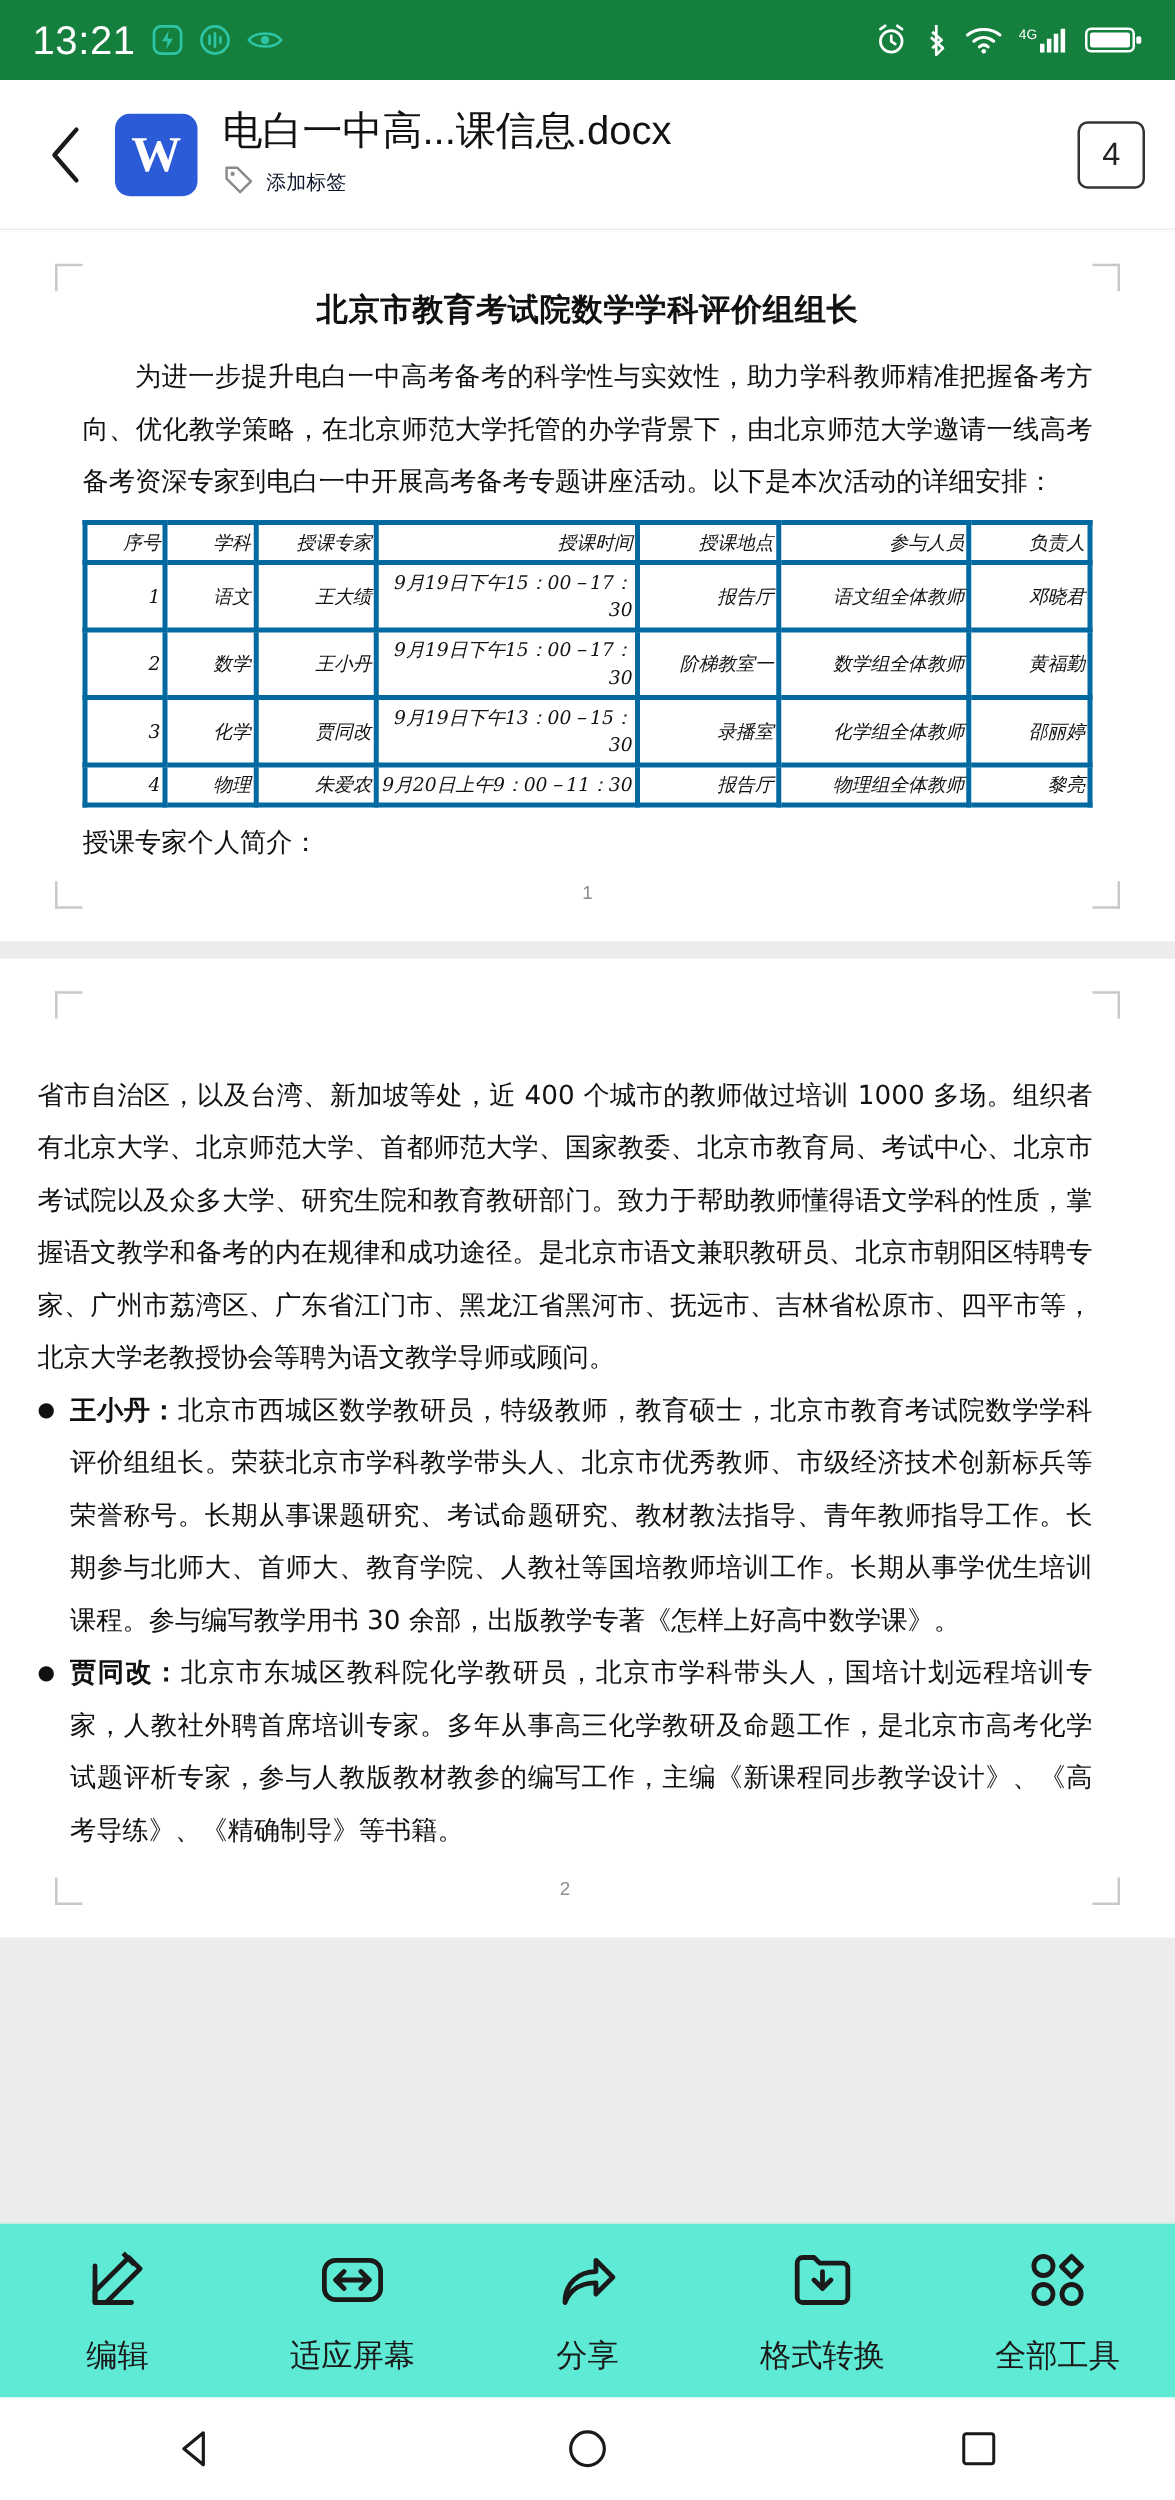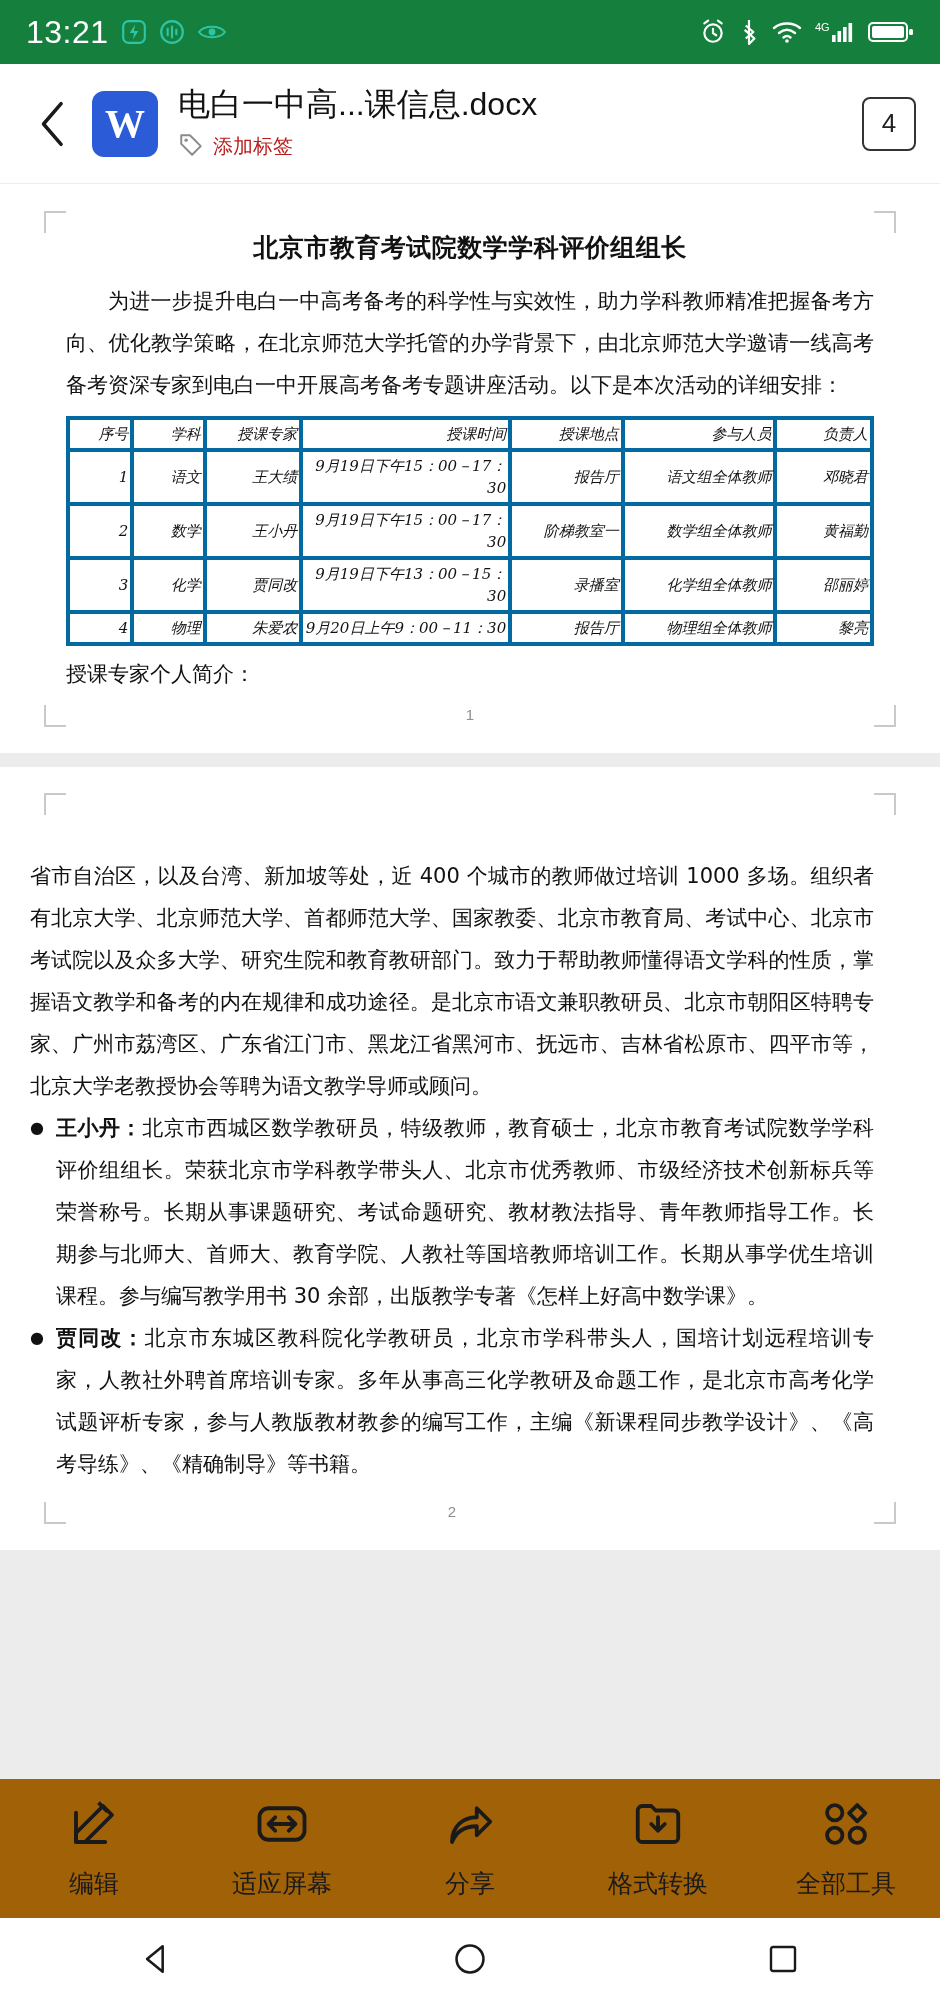--- a/index.html
+++ b/index.html
@@ -36,21 +36,21 @@
     font-size: 40px; font-weight: 700; margin-left: 10px; margin-right: 20px;
     font-family: "Liberation Serif", serif;
   }
   .title-wrap { flex: 1; min-width: 0; }
   .doc-title {
     font-size: 32px; color: #121212; font-weight: 500;
     white-space: nowrap; overflow: hidden; text-overflow: ellipsis;
     line-height: 1.2;
   }
   .tag-row { display: flex; align-items: center; gap: 9px; margin-top: 8px; }
-  .tag-label { font-size: 20px; color: #b91c1c; }
+  .tag-label { font-size: 16px; color: #0f172a; }
   .page-badge {
     width: 54px; height: 54px; border: 2px solid #333; border-radius: 8px;
     display: flex; align-items: center; justify-content: center;
     font-size: 26px; color: #222; margin-left: 12px;
   }
 
   
   .viewer {
     position: absolute; top: 185px; bottom: 222px; left: 0; right: 0;
     background: #ececed; overflow: hidden;
@@ -99,21 +99,21 @@
   }
   ul.bullets li::before {
     content: "●"; position: absolute; left: 0; top: 0; font-size: 16px; line-height: 42px;
   }
   ul.bullets li b { font-weight: 700; }
   .pagenum { text-align: center; font-size: 15px; color: #8e8e8e; margin-top: 18px; }
 
   
   .toolbar {
     position: absolute; left: 0; right: 0; bottom: 82px; height: 140px;
-    background: #a16207; display: flex; align-items: center; justify-content: space-around;
+    background: #5eead4; display: flex; align-items: center; justify-content: space-around;
     border-top: 1px solid #ececec;
   }
   .tool { display: flex; flex-direction: column; align-items: center; gap: 12px; width: 150px; }
   .tool .label { font-size: 25px; color: #1a1a1a; }
 
   
   .navbar {
     position: absolute; left: 0; right: 0; bottom: 0; height: 82px;
     background: #fff; display: flex; align-items: center; justify-content: space-around;
   }

